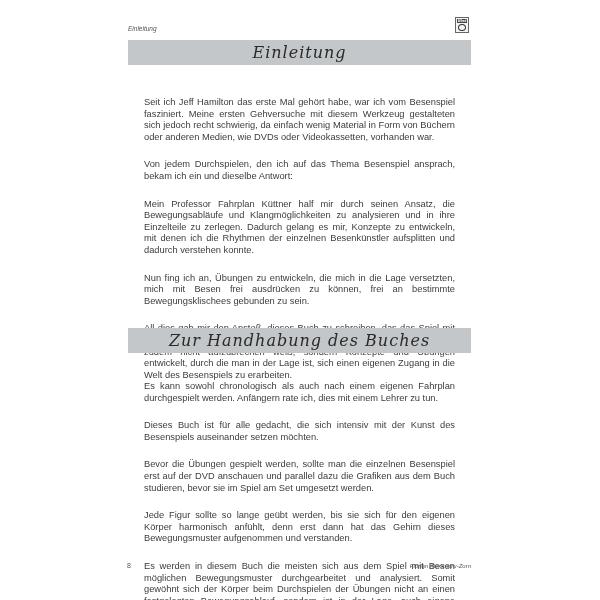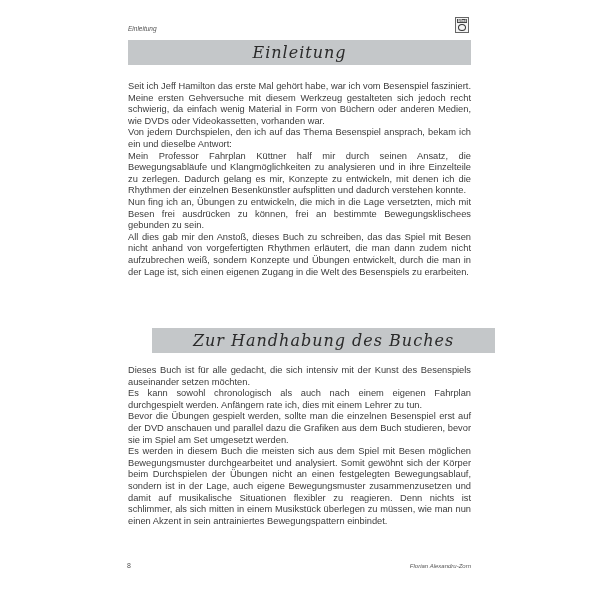--- a/index.html
+++ b/index.html
@@ -11,21 +11,21 @@
   .logo .bar { position: absolute; left: 1px; right: 1px; top: 1px; height: 4px; background: #444; }
   .logo .bar span { display: block; font-size: 3px; line-height: 4px; color: #fff; text-align: center; font-weight: bold; }
   .logo .glyph { position: absolute; left: 2px; top: 6px; width: 8px; height: 7px; border: 1.5px solid #333;
                  border-radius: 50%; box-sizing: border-box; }
   .band { position: absolute; left: 128px; width: 343px; height: 25px; background: #c4c7c9;
           display: flex; align-items: center; justify-content: center; }
   .band span { font-family: "DejaVu Serif", serif; font-style: italic; font-size: 16px; color: #2a2a2a;
                letter-spacing: 1px; }
   .section-body { position: absolute; left: 128px; width: 343px; font-size: 9.3px; line-height: 11.6px;
                   text-align: justify; color: #3c3c3c; }
-  .section-body p { margin: 0; }
+  .section-body p { margin: 16px; }
   .footer-num { position: absolute; left: 127px; top: 562px; font-size: 7px; color: #555; }
   .footer-author { position: absolute; right: 129px; top: 563px; font-size: 6px; font-style: italic; color: #555; }
 </style>
 </head>
 <body>
 
 <div class="running-head">Einleitung</div>
 
 <div class="logo">
   <div class="bar">
@@ -39,25 +39,26 @@
 </div>
 
 <div class="section-body" style="top:81px;">
   <p>Seit ich Jeff Hamilton das erste Mal gehört habe, war ich vom Besenspiel fasziniert. Meine ersten Gehversuche mit diesem Werkzeug gestalteten sich jedoch recht schwierig, da einfach wenig Material in Form von Büchern oder anderen Medien, wie DVDs oder Videokassetten, vorhanden war.</p>
   <p>Von jedem Durchspielen, den ich auf das Thema Besenspiel ansprach, bekam ich ein und dieselbe Antwort:</p>
   <p>Mein Professor Fahrplan Küttner half mir durch seinen Ansatz, die Bewegungsabläufe und Klangmöglichkeiten zu analysieren und in ihre Einzelteile zu zerlegen. Dadurch gelang es mir, Konzepte zu entwickeln, mit denen ich die Rhythmen der einzelnen Besenkünstler aufsplitten und dadurch verstehen konnte.</p>
   <p>Nun fing ich an, Übungen zu entwickeln, die mich in die Lage versetzten, mich mit Besen frei ausdrücken zu können, frei an bestimmte Bewegungsklischees gebunden zu sein.</p>
   <p>All dies gab mir den Anstoß, dieses Buch zu schreiben, das das Spiel mit Besen nicht anhand von vorgefertigten Rhythmen erläutert, die man dann zudem nicht aufzubrechen weiß, sondern Konzepte und Übungen entwickelt, durch die man in der Lage ist, sich einen eigenen Zugang in die Welt des Besenspiels zu erarbeiten.</p>
 </div>
 
-<div class="band" style="top:328px;margin-left:24px;">
+<div class="band" style="top:328px;">
   <span>Zur Handhabung des Buches</span>
 </div>
 
 <div class="section-body" style="top:365px;">
+  <p>Es kann sowohl chronologisch als auch nach einem eigenen Fahrplan durchgespielt werden. Anfängern rate ich, dies mit einem Lehrer zu tun.</p>
   <p>Dieses Buch ist für alle gedacht, die sich intensiv mit der Kunst des Besenspiels auseinander setzen möchten.</p>
-  <p>Es kann sowohl chronologisch als auch nach einem eigenen Fahrplan durchgespielt werden. Anfängern rate ich, dies mit einem Lehrer zu tun.</p>
   <p>Bevor die Übungen gespielt werden, sollte man die einzelnen Besenspiel erst auf der DVD anschauen und parallel dazu die Grafiken aus dem Buch studieren, bevor sie im Spiel am Set umgesetzt werden.</p>
+  <p>Jede Figur sollte so lange geübt werden, bis sie sich für den eigenen Körper harmonisch anfühlt, denn erst dann hat das Gehirn dieses Bewegungsmuster aufgenommen und verstanden.</p>
   <p>Es werden in diesem Buch die meisten sich aus dem Spiel mit Besen möglichen Bewegungsmuster durchgearbeitet und analysiert. Somit gewöhnt sich der Körper beim Durchspielen der Übungen nicht an einen festgelegten Bewegungsablauf, sondern ist in der Lage, auch eigene Bewegungsmuster zusammenzusetzen und damit auf musikalische Situationen flexibler zu reagieren. Denn nichts ist schlimmer, als sich mitten in einem Musikstück überlegen zu müssen, wie man nun einen Akzent in sein antrainiertes Bewegungspattern einbindet.</p>
 </div>
 
 <div class="footer-num">8</div>
 <div class="footer-author">Florian Alexandru-Zorn</div>
 
 </body></html>

